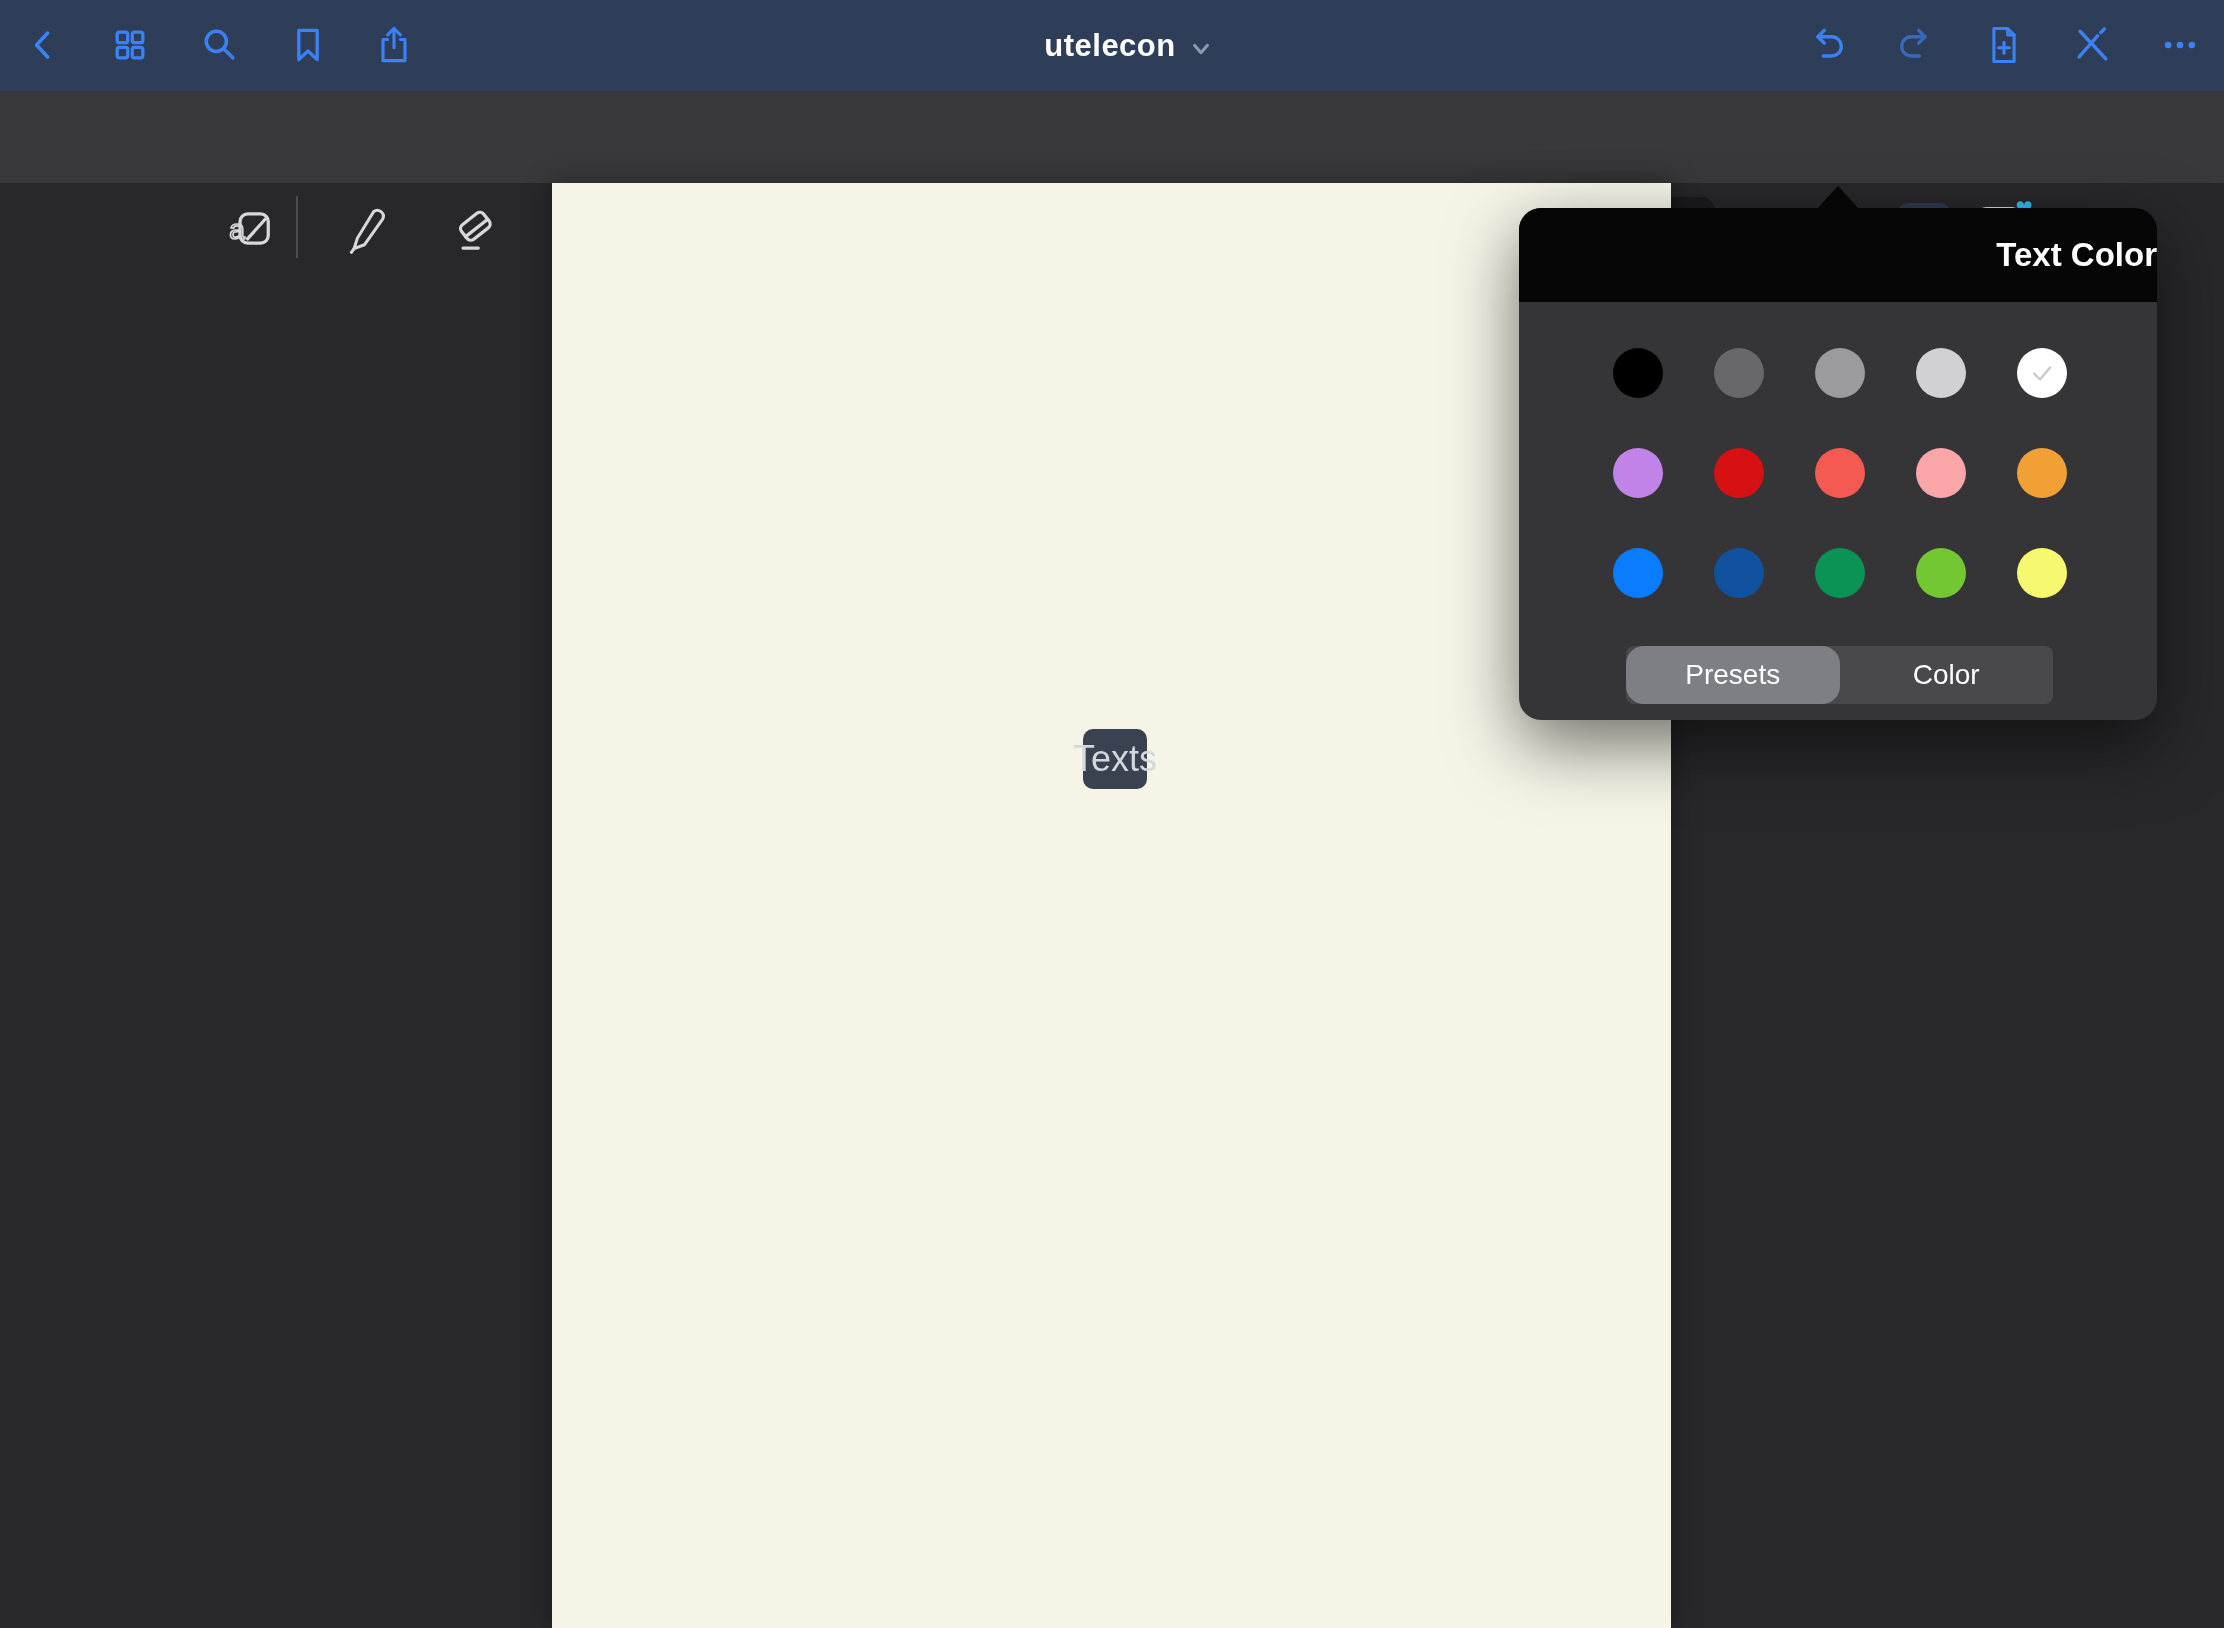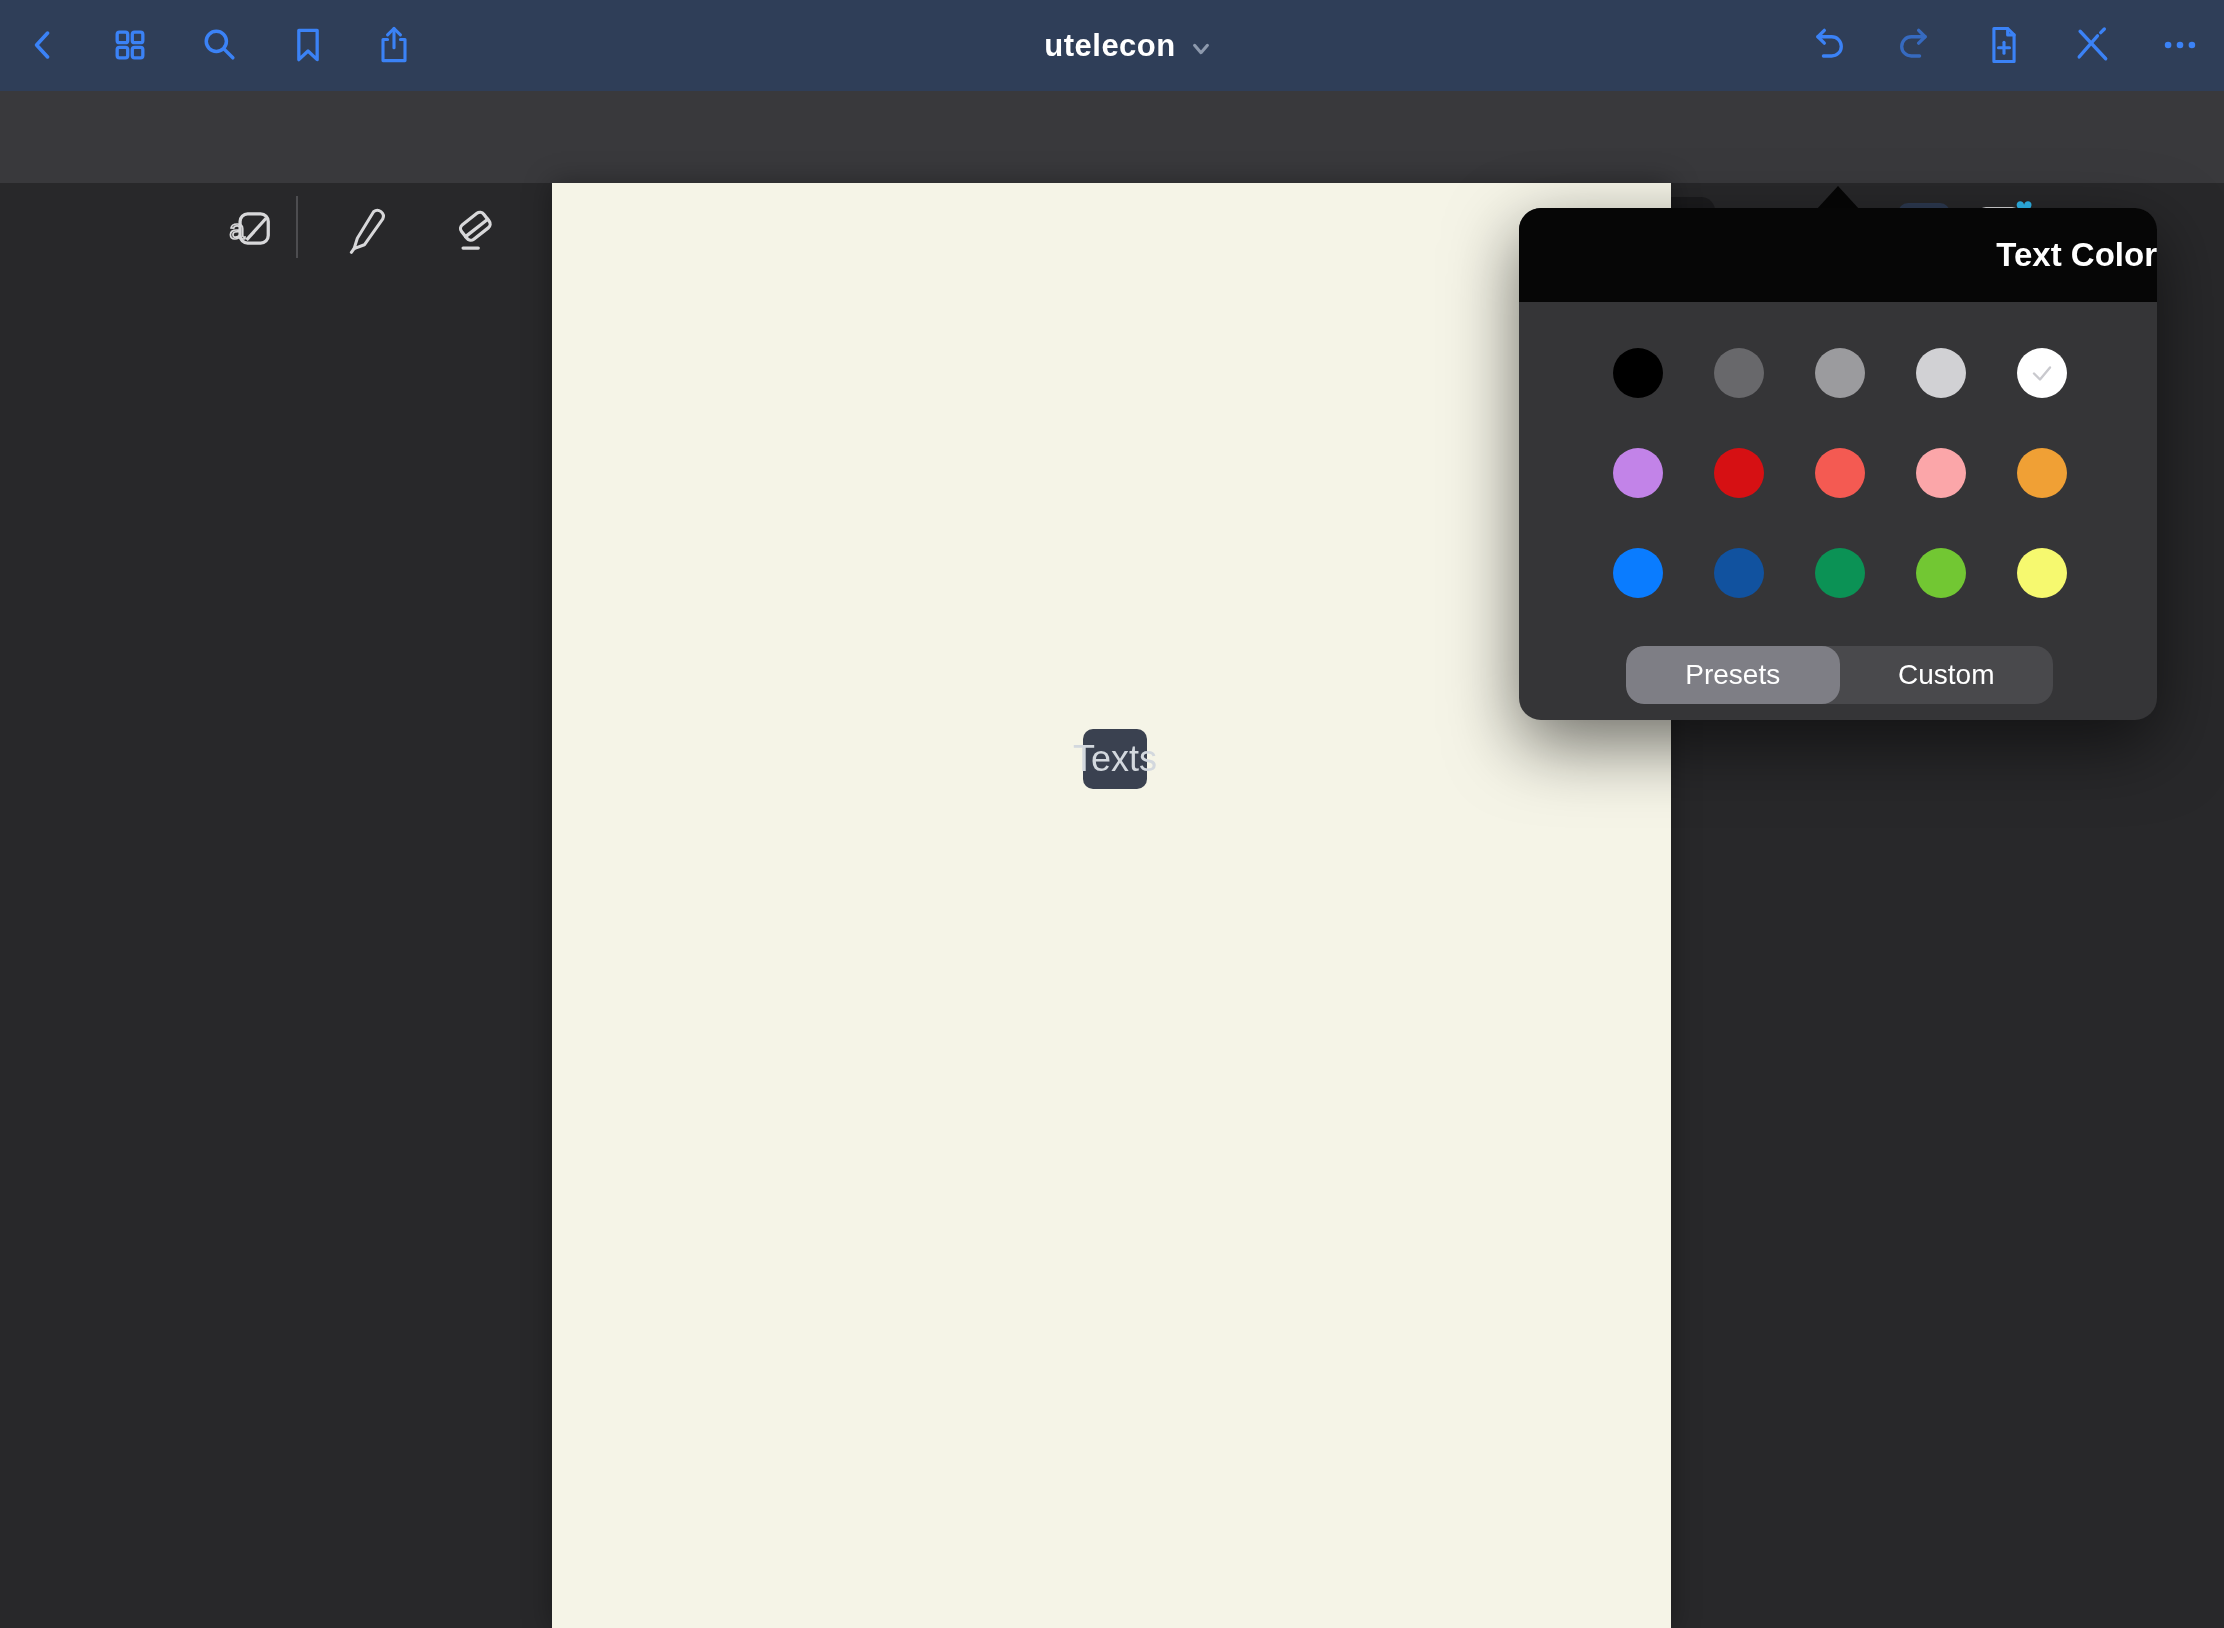--- a/index.html
+++ b/index.html
@@ -69,21 +69,21 @@
              border-radius:22px; background:#353537; box-shadow:0 24px 70px rgba(0,0,0,.55);
              overflow:hidden; }
   .pop-head { height:94px; background:#060606; display:flex; align-items:center; justify-content:flex-end; }
   .pop-title { color:#ffffff; font-size:33px; font-weight:bold; }
   .swatch-grid { display:grid; grid-template-columns:repeat(5,50px); column-gap:51px; row-gap:50px;
                  padding:46px 0 0 94px; }
   .swatch { width:50px; height:50px; border-radius:50%; cursor:pointer;
             display:flex; align-items:center; justify-content:center; }
   .swatch svg { width:30px; height:30px; color:#c9c9ce; }
   .seg-ctrl { position:absolute; left:107px; top:438px; width:427px; height:58px;
-              border-radius:18px; background:#49494c; display:flex; overflow:hidden; }
+              border-radius:8px; background:#49494c; display:flex; overflow:hidden; }
   .seg { flex:1; display:flex; align-items:center; justify-content:center;
          color:#ffffff; font-size:28px; cursor:pointer; border-radius:18px; }
   .seg.selected { background:#7e7e85; }
 </style>
 </head>
 <body>
 
 <div id="app">
 
   <div class="topbar">
@@ -307,17 +307,17 @@
         <div class="swatch" style="background: rgb(251, 166, 169);"></div>
         <div class="swatch" style="background: rgb(240, 160, 53);"></div>
         <div class="swatch" style="background: rgb(10, 124, 255);"></div>
         <div class="swatch" style="background: rgb(17, 82, 159);"></div>
         <div class="swatch" style="background: rgb(11, 146, 85);"></div>
         <div class="swatch" style="background: rgb(114, 199, 51);"></div>
         <div class="swatch" style="background: rgb(246, 249, 111);"></div>
       </div>
     <div class="seg-ctrl">
         <div class="seg selected">Presets</div>
-        <div class="seg">Custom</div>
+        <div class="seg">Color</div>
       </div>
   </div>
 
 </div>
 
 </body></html>

